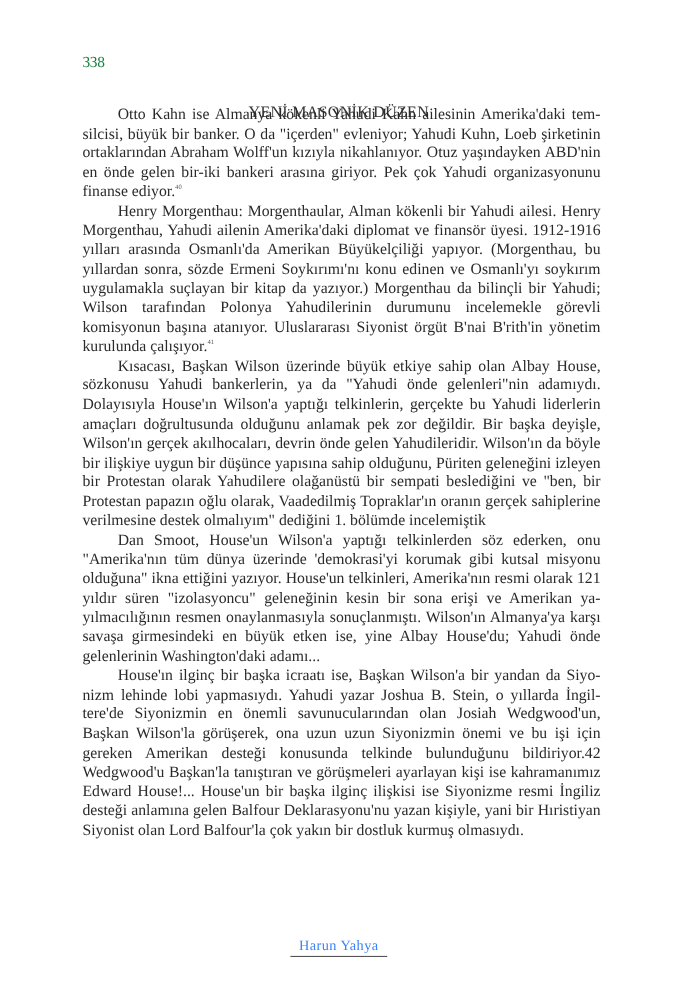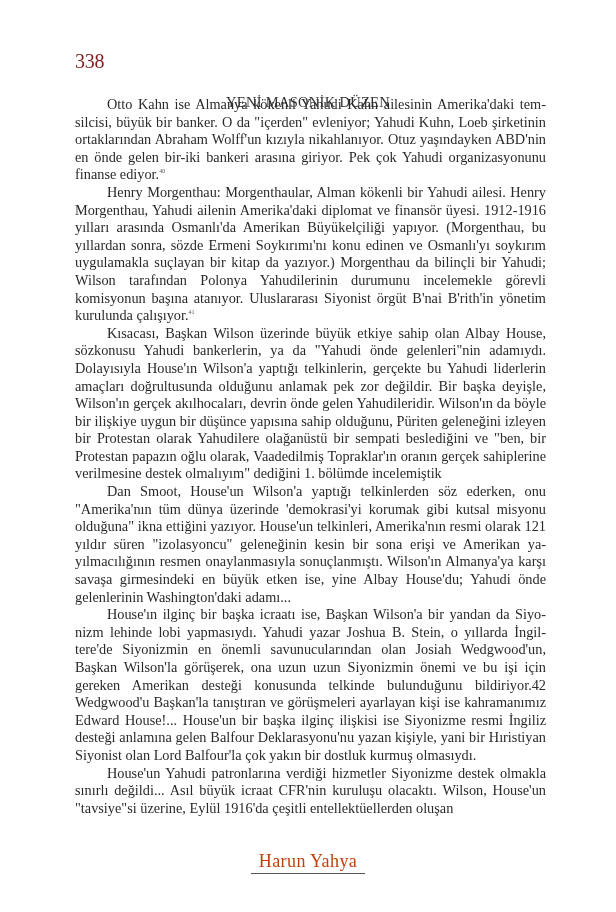--- a/index.html
+++ b/index.html
@@ -12,23 +12,23 @@
       height: 912px;
       position: relative;
       overflow: hidden;
       font-family: "Liberation Serif", "DejaVu Serif", serif;
       color: #2a2a2a;
     }
     .page-number {
       position: absolute;
       left: 75px;
       top: 50px;
-      font-size: 20px;
+      font-size: 14px;
       letter-spacing: -0.3px;
-      color: #7f1d1d;
+      color: #15803d;
     }
     .running-head {
       position: absolute;
       left: 0;
       right: 0;
       top: 50px;
       text-align: center;
       font-size: 14.5px;
       letter-spacing: 0.3px;
       color: #333;
@@ -56,39 +56,38 @@
     }
     .footer {
       position: absolute;
       left: 0;
       right: 0;
       top: 851px;
       text-align: center;
     }
     .footer-label {
       display: inline-block;
-      font-size: 18px;
+      font-size: 13px;
       letter-spacing: 0.4px;
-      color: #c2410c;
+      color: #3b82f6;
       padding: 0 8px 1px 8px;
       border-bottom: 1px solid #555;
     }
   </style>
 </head>
 <body>
 
 <div>
   <div class="page-number">338</div>
   <div class="running-head">YENİ MASONİK DÜZEN</div>
 
   <div class="body-text">
     <p><span>Otto Kahn ise Almanya kökenli Yahudi Kahn ailesinin Amerika'daki tem­silcisi, büyük bir banker. O da "içerden" evleniyor; Yahudi Kuhn, Loeb şirke­tinin ortaklarından Abraham Wolff'un kızıyla nikahlanıyor. Otuz yaşındayken ABD'nin en önde gelen bir-iki bankeri arasına giriyor. Pek çok Yahudi orga­nizasyonunu finanse ediyor.</span><sup class="fn">40</sup></p>
     <p><span>Henry Morgenthau: Morgenthaular, Alman kökenli bir Yahudi ailesi. Henry Morgenthau, Yahudi ailenin Amerika'daki diplomat ve finansör üyesi. 1912-1916 yılları arasında Osmanlı'da Amerikan Büyükelçiliği yapıyor. (Mor­genthau, bu yıllardan sonra, sözde Ermeni Soykırımı'nı konu edinen ve Os­manlı'yı soykırım uygulamakla suçlayan bir kitap da yazıyor.) Morgenthau da bilinçli bir Yahudi; Wilson tarafından Polonya Yahudilerinin durumunu ince­lemekle görevli komisyonun başına atanıyor. Uluslararası Siyonist örgüt B'nai B'rith'in yönetim kurulunda çalışıyor.</span><sup class="fn">41</sup></p>
     <p><span>Kısacası, Başkan Wilson üzerinde büyük etkiye sahip olan Albay House, sözkonusu Yahudi bankerlerin, ya da "Yahudi önde gelenleri"nin adamıydı. Dolayısıyla House'ın Wilson'a yaptığı telkinlerin, gerçekte bu Yahudi liderle­rin amaçları doğrultusunda olduğunu anlamak pek zor değildir. Bir başka de­yişle, Wilson'ın gerçek akılhocaları, devrin önde gelen Yahudileridir. Wilson'ın da böyle bir ilişkiye uygun bir düşünce yapısına sahip olduğunu, Püriten ge­leneğini izleyen bir Protestan olarak Yahudilere olağanüstü bir sempati besle­diğini ve "ben, bir Protestan papazın oğlu olarak, Vaadedilmiş Topraklar'ın oranın gerçek sahiplerine verilmesine destek olmalıyım" dediğini 1. bölümde incelemiştik</span></p>
     <p><span>Dan Smoot, House'un Wilson'a yaptığı telkinlerden söz ederken, onu "Amerika'nın tüm dünya üzerinde 'demokrasi'yi korumak gibi kutsal misyonu olduğuna" ikna ettiğini yazıyor. House'un telkinleri, Amerika'nın resmi olarak 121 yıldır süren "izolasyoncu" geleneğinin kesin bir sona erişi ve Amerikan ya­yılmacılığının resmen onaylanmasıyla sonuçlanmıştı. Wilson'ın Almanya'ya karşı savaşa girmesindeki en büyük etken ise, yine Albay House'du; Yahudi önde gelenlerinin Washington'daki adamı...</span></p>
     <p><span>House'ın ilginç bir başka icraatı ise, Başkan Wilson'a bir yandan da Siyo­nizm lehinde lobi yapmasıydı. Yahudi yazar Joshua B. Stein, o yıllarda İngil­tere'de Siyonizmin en önemli savunucularından olan Josiah Wedgwood'un, Başkan Wilson'la görüşerek, ona uzun uzun Siyonizmin önemi ve bu işi için gereken Amerikan desteği konusunda telkinde bulunduğunu bildiriyor.42 Wedgwood'u Başkan'la tanıştıran ve görüşmeleri ayarlayan kişi ise kahrama­nımız Edward House!... House'un bir başka ilginç ilişkisi ise Siyonizme resmi İngiliz desteği anlamına gelen Balfour Deklarasyonu'nu yazan kişiyle, yani bir Hıristiyan Siyonist olan Lord Balfour'la çok yakın bir dostluk kurmuş olmasıy­dı.</span></p>
-    <p><span>House'un Yahudi patronlarına verdiği hizmetler Siyonizme destek olmak­la sınırlı değildi... Asıl büyük icraat CFR'nin kuruluşu olacaktı. Wilson, Ho­use'un "tavsiye"si üzerine, Eylül 1916'da çeşitli entellektüellerden oluşan</span></p>
   </div>
 
   <div class="footer">
     <span class="footer-label">Harun Yahya</span>
   </div>
 </div>
 
 </body></html>

